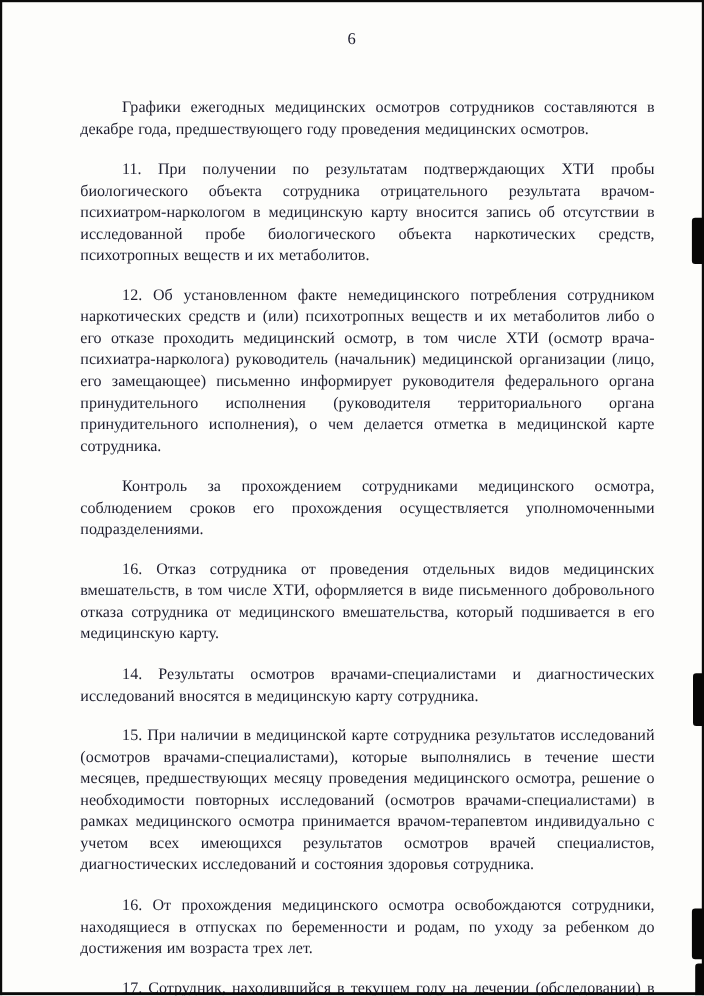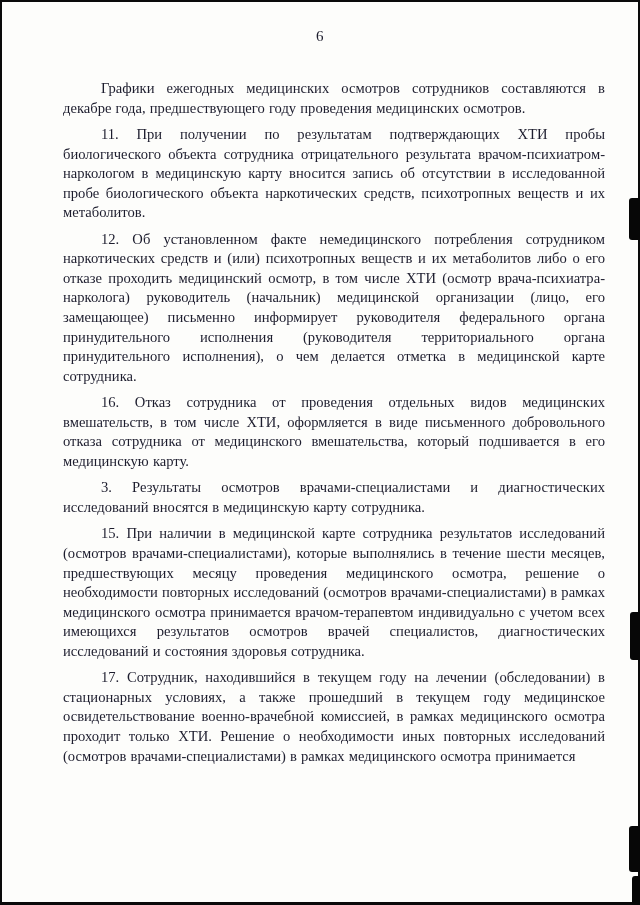--- a/index.html
+++ b/index.html
@@ -25,21 +25,21 @@
   .text-block {
     position: absolute;
     top: 72px; left: 56px; width: 556px;
     font-size: 14.6px;
     line-height: 19.55px;
     text-align: justify;
     word-spacing: 0.5px;
   }
   .text-block p {
     text-indent: 38px;
-    margin: 7px;
+    margin: 17px;
   }
   
   .edge { position: absolute; background: #0a0a0a; }
   .edge-top    { left: 0; top: 0; width: 640px; height: 2px; }
   .edge-bottom { left: 0; bottom: 0; width: 640px; height: 3px; }
   .edge-left   { left: 0; top: 0; width: 2px; height: 905px; }
   .edge-right  { right: 0; top: 0; width: 2px; height: 905px; }
   .blob { position: absolute; background: #070707; border-radius: 3px 0 0 3px; }
   .blob-1 { right: 0; top: 198px; width: 11px; height: 42px; }
   .blob-2 { right: 0; top: 612px; width: 10px; height: 48px; }
@@ -50,23 +50,25 @@
 <body>
 
 <div class="scan-page">
 
   <div class="page-number">6</div>
 
   <div class="text-block">
     <p>Графики ежегодных медицинских осмотров сотрудников составляются в декабре года, предшествующего году проведения медицинских осмотров.</p>
     <p>11. При получении по результатам подтверждающих ХТИ пробы биологического объекта сотрудника отрицательного результата врачом-психиатром-наркологом в медицинскую карту вносится запись об отсутствии в исследованной пробе биологического объекта наркотических средств, психотропных веществ и их метаболитов.</p>
     <p>12. Об установленном факте немедицинского потребления сотрудником наркотических средств и (или) психотропных веществ и их метаболитов либо о его отказе проходить медицинский осмотр, в том числе ХТИ (осмотр врача-психиатра-нарколога) руководитель (начальник) медицинской организации (лицо, его замещающее) письменно информирует руководителя федерального органа принудительного исполнения (руководителя территориального органа принудительного исполнения), о чем делается отметка в медицинской карте сотрудника.</p>
+    <p>Контроль за прохождением сотрудниками медицинского осмотра, соблюдением сроков его прохождения осуществляется уполномоченными подразделениями.</p>
     <p>16. Отказ сотрудника от проведения отдельных видов медицинских вмешательств, в том числе ХТИ, оформляется в виде письменного добровольного отказа сотрудника от медицинского вмешательства, который подшивается в его медицинскую карту.</p>
-    <p>3. Результаты осмотров врачами-специалистами и диагностических исследований вносятся в медицинскую карту сотрудника.</p>
+    <p>14. Результаты осмотров врачами-специалистами и диагностических исследований вносятся в медицинскую карту сотрудника.</p>
     <p>15. При наличии в медицинской карте сотрудника результатов исследований (осмотров врачами-специалистами), которые выполнялись в течение шести месяцев, предшествующих месяцу проведения медицинского осмотра, решение о необходимости повторных исследований (осмотров врачами-специалистами) в рамках медицинского осмотра принимается врачом-терапевтом индивидуально с учетом всех имеющихся результатов осмотров врачей специалистов, диагностических исследований и состояния здоровья сотрудника.</p>
+    <p>16. От прохождения медицинского осмотра освобождаются сотрудники, находящиеся в отпусках по беременности и родам, по уходу за ребенком до достижения им возраста трех лет.</p>
     <p>17. Сотрудник, находившийся в текущем году на лечении (обследовании) в стационарных условиях, а также прошедший в текущем году медицинское освидетельствование военно-врачебной комиссией, в рамках медицинского осмотра проходит только ХТИ. Решение о необходимости иных повторных исследований (осмотров врачами-специалистами) в рамках медицинского осмотра принимается</p>
   </div>
 
   <div class="edge edge-top"></div>
   <div class="edge edge-bottom"></div>
   <div class="edge edge-left"></div>
   <div class="edge edge-right"></div>
   <div class="blob blob-1"></div>
   <div class="blob blob-2"></div>
   <div class="blob blob-3"></div>

